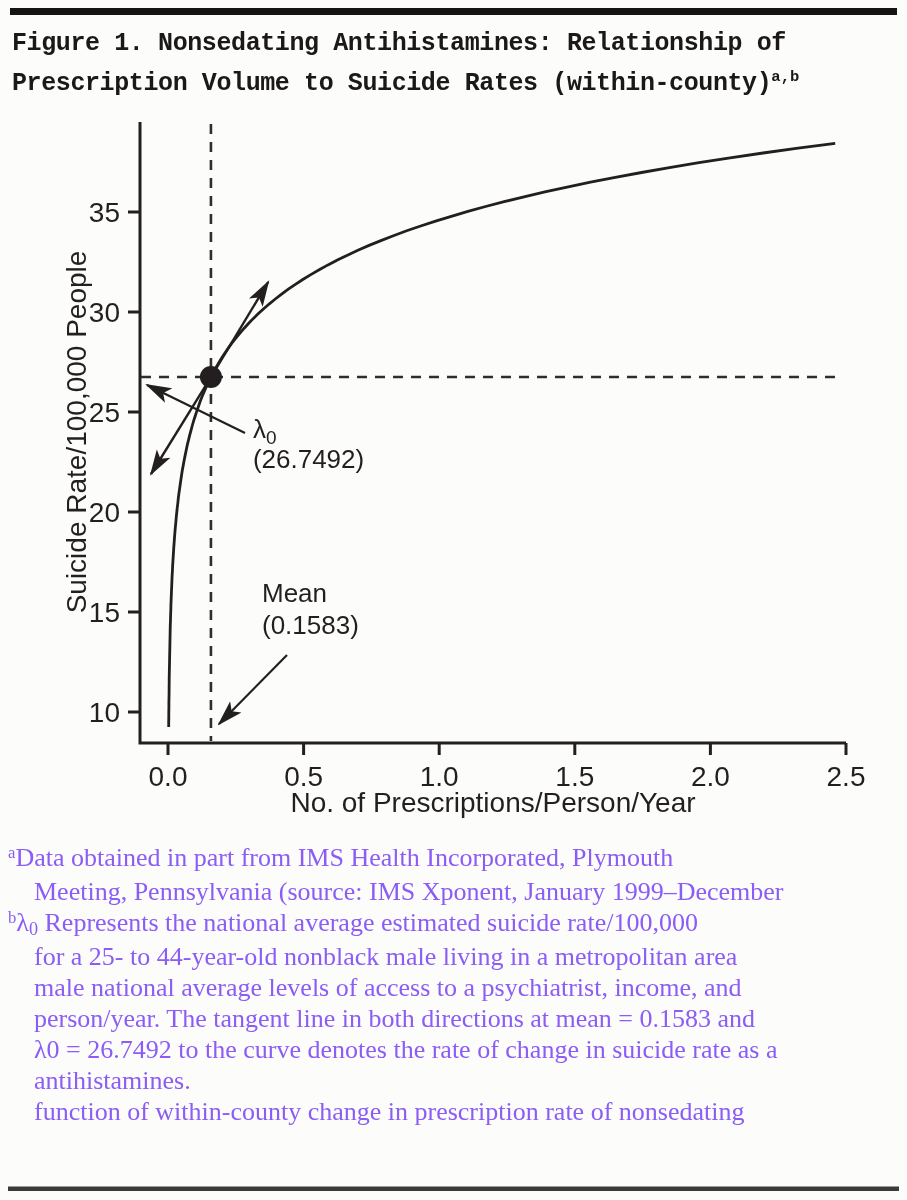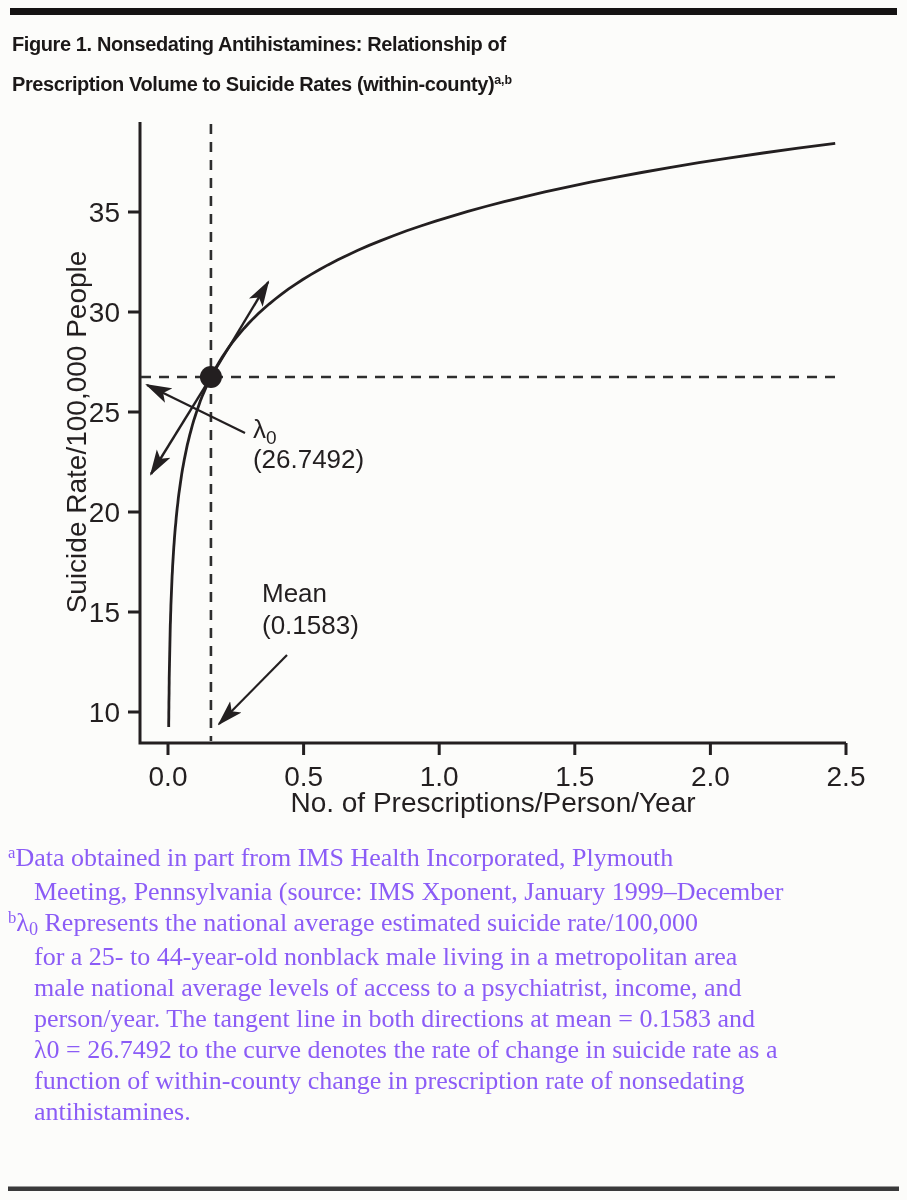--- a/index.html
+++ b/index.html
@@ -2,21 +2,21 @@
 <html><head>
 <meta charset="utf-8">
 <style>
   html,body{margin:0;padding:0;background:#e8e8e6;}
   .page{position:relative;width:907px;height:1200px;background:#fcfcfa;overflow:hidden;
         font-family:"Liberation Sans",sans-serif;color:#231f20;}
   .rule-top{position:absolute;top:8px;left:10px;right:10px;height:7px;background:#151313;}
   .rule-bottom{position:absolute;top:1186px;left:8px;right:8px;height:4px;
         border-top:1px solid #999;background:#3a3a3a;}
   .title{position:absolute;top:24px;left:12px;right:25px;
-        font-weight:bold;font-size:20px;line-height:40px;letter-spacing:-0.4px;color:#1b1818;}
+        font-weight:bold;font-size:25px;line-height:40px;letter-spacing:-0.4px;color:#1b1818;font-family:Liberation Mono, monospace;}
   .title .line{white-space:nowrap;}
   .title .sup{font-size:62%;position:relative;top:-0.55em;letter-spacing:0;}
   .chart-svg{position:absolute;top:0;left:0;width:907px;height:1200px;}
   .ink{stroke:#231f20;}
   .tick-label{font-family:"Liberation Sans",sans-serif;font-size:28px;fill:#231f20;}
   .axis-title{font-family:"Liberation Sans",sans-serif;font-size:28px;fill:#231f20;}
   .annot{font-family:"Liberation Sans",sans-serif;font-size:26px;fill:#231f20;}
   .svgsub{font-size:19px;}
   .footnotes{position:absolute;top:842px;left:8px;width:893px;
         font-family:"Liberation Serif",serif;font-size:26px;line-height:31px;color:#8b5cf6;}
@@ -100,19 +100,19 @@
     <div class="footnote">
         <div class="line"><span class="sup">a</span><span>Data obtained in part from IMS Health Incorporated, Plymouth</span></div>
         <div class="line"><span>Meeting, Pennsylvania (source: IMS Xponent, January 1999–December</span></div>
       </div>
     <div class="footnote">
         <div class="line"><span class="sup">b</span><span>λ</span><span class="sub">0</span><span> Represents the national average estimated suicide rate/100,000</span></div>
         <div class="line"><span>for a 25- to 44-year-old nonblack male living in a metropolitan area</span></div>
         <div class="line"><span>male national average levels of access to a psychiatrist, income, and</span></div>
         <div class="line"><span>person/year. The tangent line in both directions at mean = 0.1583 and</span></div>
         <div class="line"><span>λ0 = 26.7492 to the curve denotes the rate of change in suicide rate as a</span></div>
+        <div class="line"><span>antihistamines.</span></div>
         <div class="line"><span>function of within-county change in prescription rate of nonsedating</span></div>
-        <div class="line"><span>antihistamines.</span></div>
       </div>
   </div>
 
   <div class="rule-bottom"></div>
 </div>
 
 </body></html>

